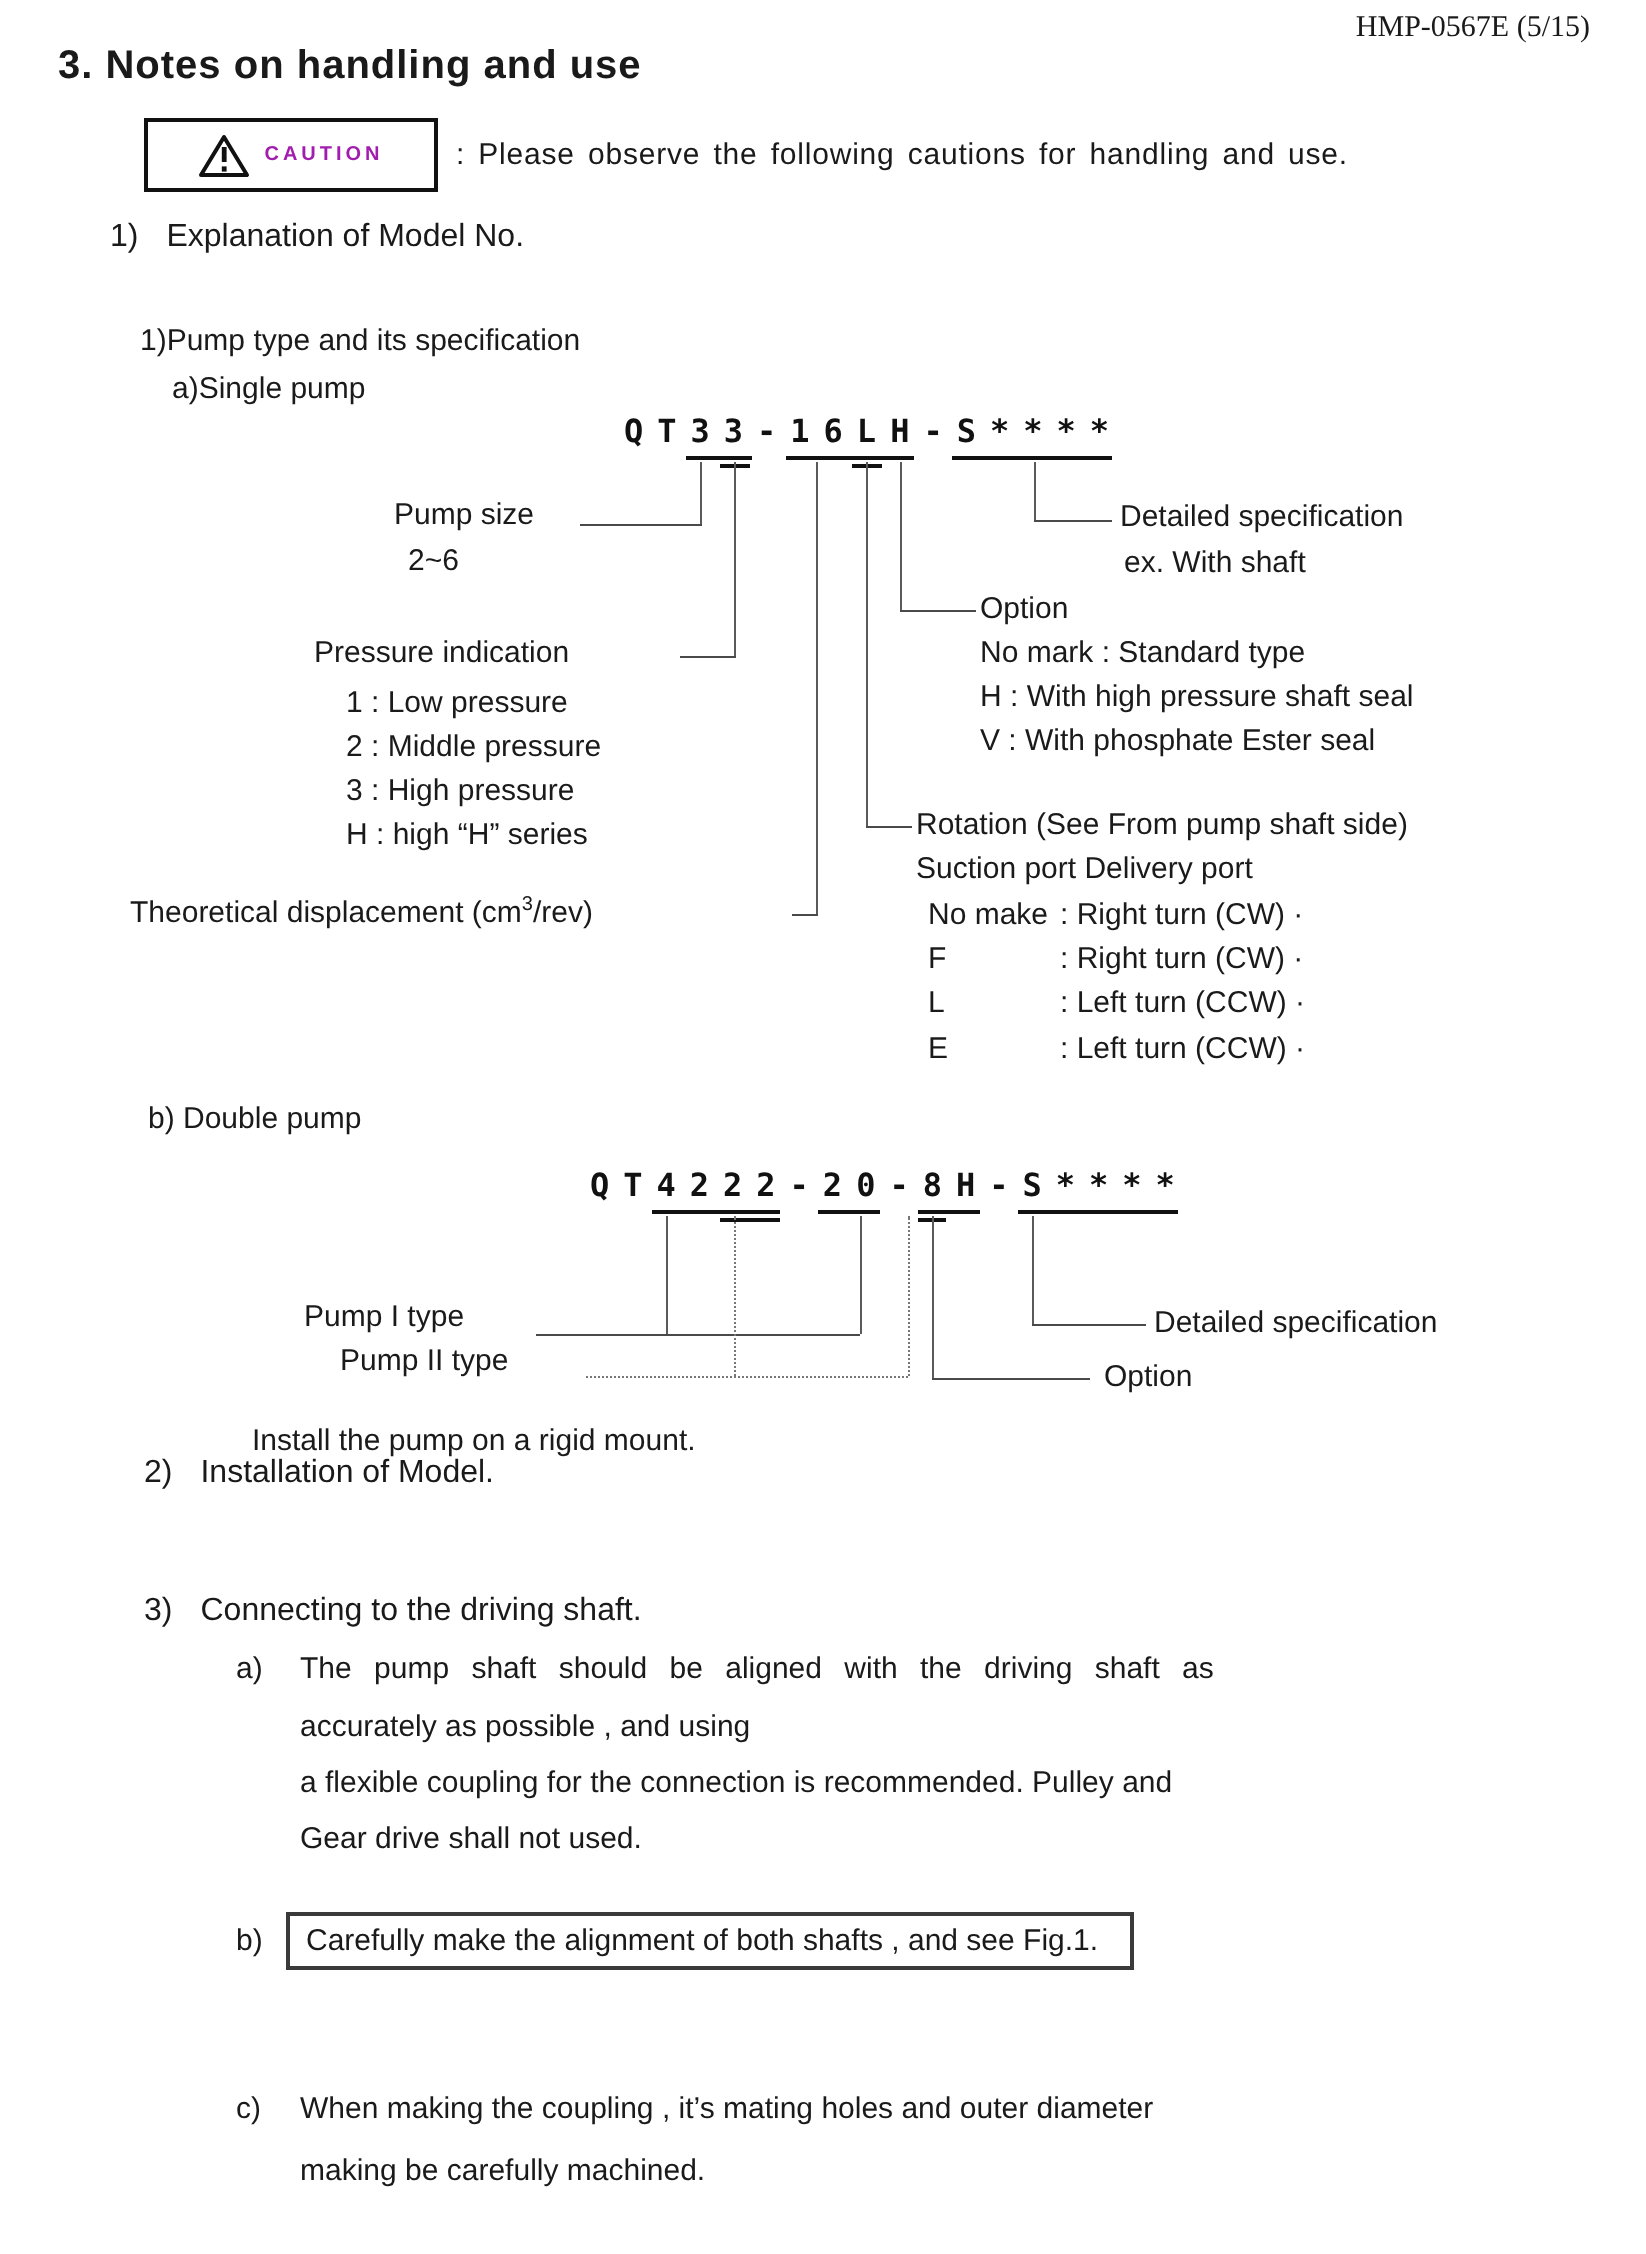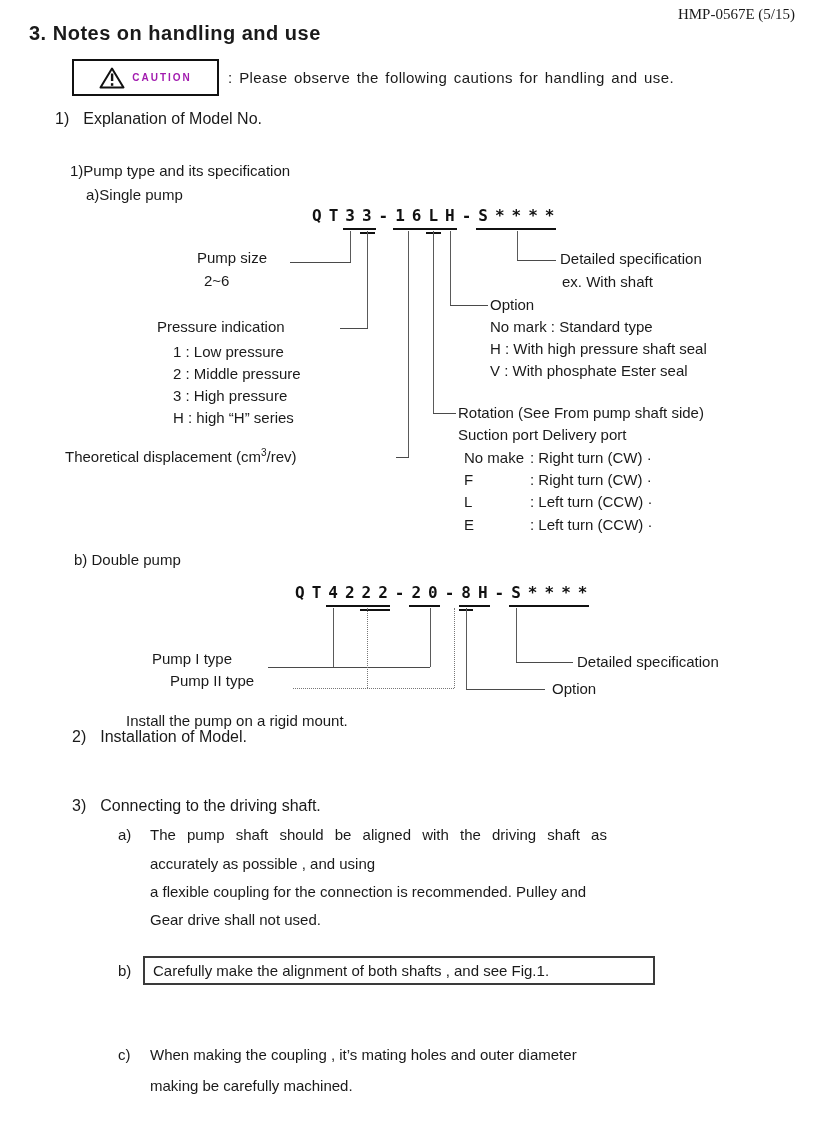--- a/index.html
+++ b/index.html
@@ -23,21 +23,21 @@
   .flexrow{display:flex;}
   .codecol{display:inline-block;width:66px;}
   .sechead{display:flex;gap:14px;font-size:16px;}
   .cautionbox{
     position:absolute;left:72px;top:59px;width:143px;height:33px;
     border:2px solid #111;display:flex;align-items:center;justify-content:center;gap:7px;
     background:#fff;
   }
   .cautionbox .cap{font-weight:bold;font-size:10px;letter-spacing:2px;color:#a21caf;}
   .boxedb{
-    position:absolute;left:143px;top:956px;width:512px;height:29px;
+    position:absolute;left:143px;top:956px;width:424px;height:29px;
     border:2px solid #3a3a3a;display:flex;align-items:center;padding-left:8px;
     font-size:15px;box-sizing:border-box;
   }
   sup{font-size:10px;}
   .wordwide{word-spacing:7px;}
 </style>
 </head>
 <body>
 
 <div id="page">

